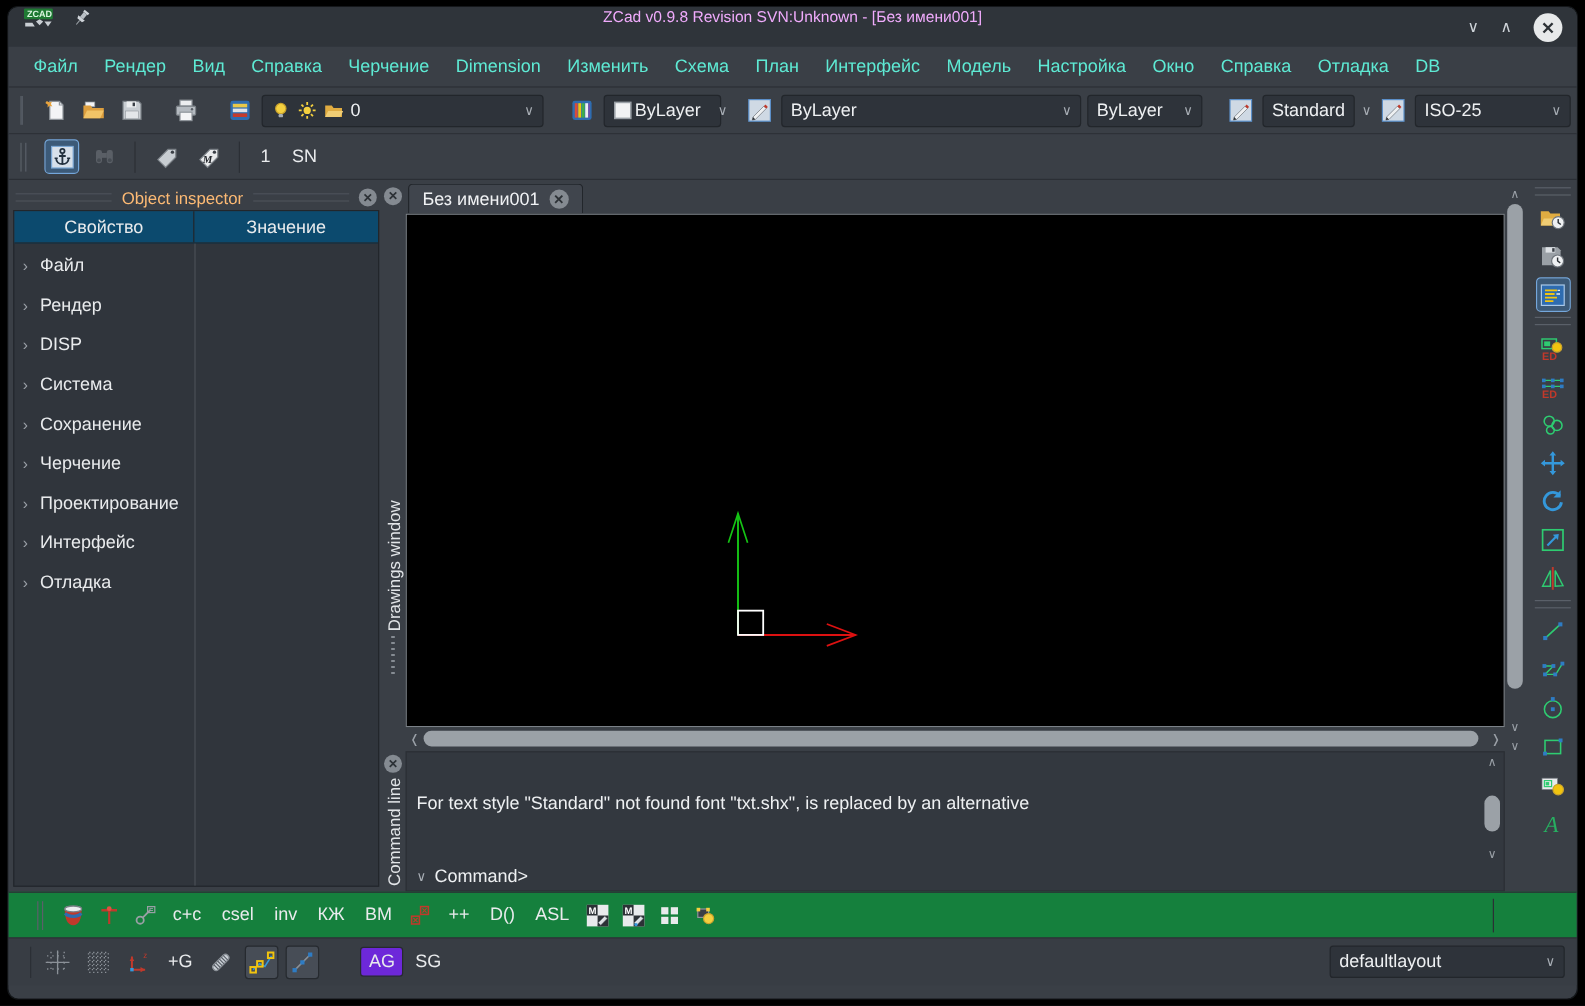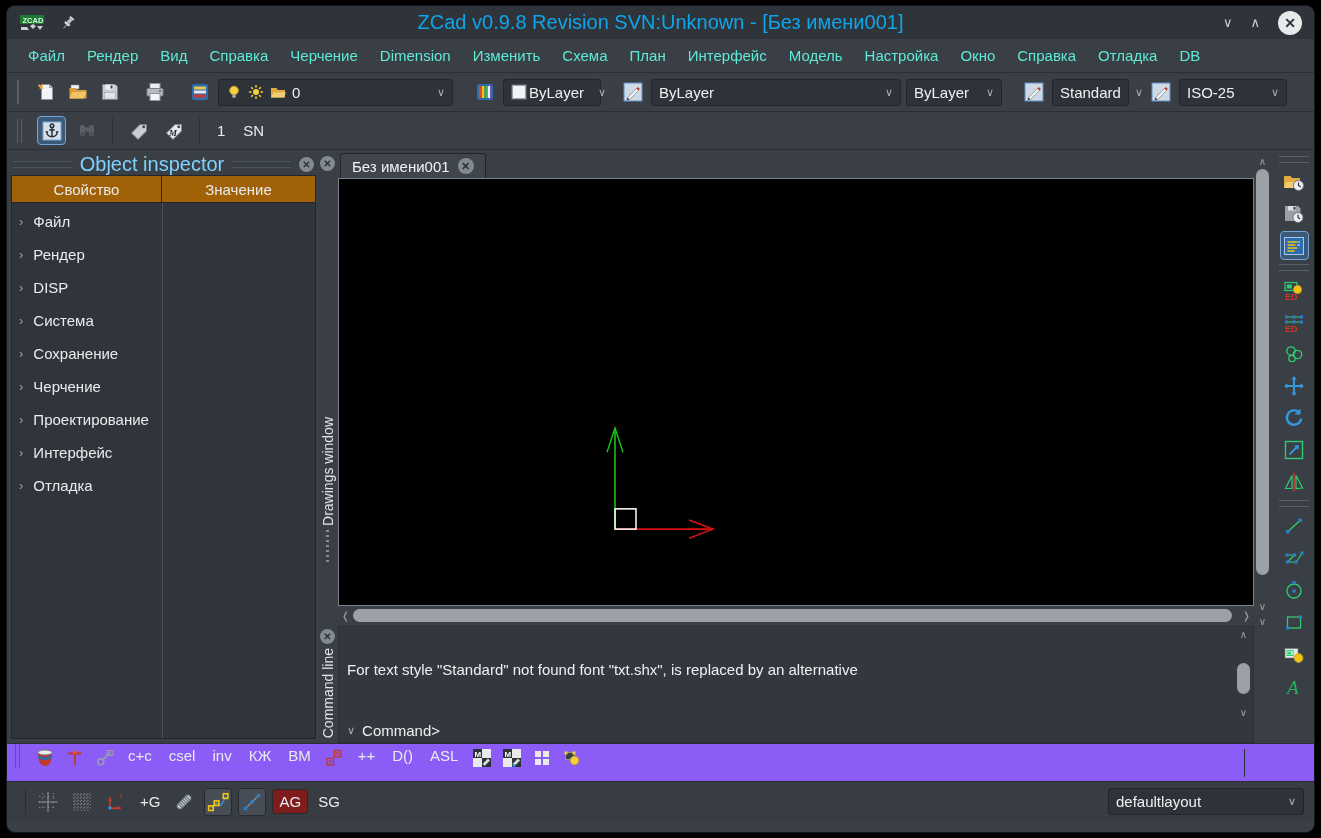--- a/index.html
+++ b/index.html
@@ -1,21 +1,21 @@
 <!DOCTYPE html>
 <html><head>
 <meta charset="utf-8">
 <style>
   * { margin:0; padding:0; box-sizing:border-box; }
   html,body { width:1321px; height:838px; background:#000; font-family:"Liberation Sans",sans-serif; overflow:hidden; }
   .window { position:absolute; left:6px; top:5px; width:1309px; height:828px; background:#3a3f46; border-radius:9px; border:1px solid #14171a; overflow:hidden; }
 
   
-  .titlebar { height:33px; display:flex; align-items:center; padding:0 12px; background:#2f343a; gap:14px; }
-  .titlebar .title { position:absolute; left:0; right:0; text-align:center; color:#0ea5e9; font-size:20px; pointer-events:none; }
+  .titlebar { height:33px; display:flex; padding:0 12px; background:#2f343a; gap:14px; }
+  .titlebar .title { position:absolute; left:0; right:0; text-align:center; color:#f0abfc; font-size:13px; pointer-events:none; }
   .win-controls { margin-left:auto; display:flex; align-items:center; gap:18px; z-index:2; }
   .wc-chev { color:#cfd4d9; font-size:13px; }
   .wc-close { width:24px; height:24px; border-radius:50%; background:#e7e9ea; color:#2c3136; display:flex; align-items:center; justify-content:center; font-size:14px; font-weight:bold; }
 
   
   .menubar { height:33px; display:flex; align-items:center; padding:0 10px; background:#3a3f46; }
   .menu-item { padding:4px 11px; color:#5eead4; font-size:15px; border-radius:3px; }
 
   
   .toolbar { display:flex; align-items:center; background:#3a3f46; }
@@ -33,24 +33,24 @@
   .combo .cicon { width:16px; height:16px; flex:none; }
   .combo .cicon svg { width:16px; height:16px; }
   .tlabel { color:#e9ebed; font-size:15px; padding:0 5px; }
 
   
   .main { position:relative; height:593px; background:#3a3f46; }
 
   .inspector { position:absolute; left:4px; top:4px; width:305px; height:585px; display:flex; flex-direction:column; }
   .insp-title { height:21px; display:flex; align-items:center; gap:8px; padding:0 2px; }
   .hlines { flex:1; height:7px; border-top:1px solid #4c525a; border-bottom:1px solid #4c525a; }
-  .insp-title span.t { color:#7dd3fc; font-size:20px; }
+  .insp-title span.t { color:#fdba74; font-size:14px; }
   .circle-x { width:15px; height:15px; border-radius:50%; background:#848a91; color:#2c3136; display:flex; align-items:center; justify-content:center; font-size:10px; font-weight:bold; flex:none; }
   .insp-table { flex:1; border:1px solid #22262b; background:#30353c; display:flex; flex-direction:column; }
-  .insp-head { display:flex; height:27px; background:#a16207; border-bottom:1px solid #22262b; color:#e9ebed; font-size:15px; }
+  .insp-head { display:flex; height:27px; background:#0c4a6e; border-bottom:1px solid #22262b; color:#e9ebed; font-size:15px; }
   .insp-head .c1 { width:150px; border-right:1px solid #22262b; display:flex; align-items:center; justify-content:center; }
   .insp-head .c2 { flex:1; display:flex; align-items:center; justify-content:center; }
   .insp-body { flex:1; position:relative; padding-top:2px; }
   .insp-body .coldiv { position:absolute; left:150px; top:0; bottom:0; width:1px; background:#494f57; }
   .insp-row { height:33px; display:flex; align-items:center; padding-left:7px; color:#e9ebed; font-size:15px; gap:10px; }
   .insp-row .chev { color:#9aa0a7; font-size:13px; }
 
   .vstrip { position:absolute; width:15px; display:flex; flex-direction:column; align-items:center; gap:4px; }
   .vstrip .vlabel { writing-mode:vertical-rl; transform:rotate(180deg); color:#e2e5e8; font-size:14px; white-space:nowrap; }
   .vstrip .dots { width:3px; height:34px; background-image:repeating-linear-gradient(#868c93 0 2px, transparent 2px 5px); }
@@ -83,34 +83,34 @@
   .cmd-thumb { position:absolute; top:34%; height:46%; left:0; width:13px; background:#9ba1a7; border-radius:7px; }
   .cmd-prompt { height:24px; display:flex; align-items:center; gap:7px; color:#eef0f2; font-size:15px; }
   .cmd-prompt .pchev { color:#aab0b7; font-size:11px; }
 
   .right-toolbar { position:absolute; left:1266px; top:2px; width:42px; height:591px; display:flex; flex-direction:column; align-items:center; gap:5px; padding-top:4px; }
   .rbtn { width:27px; height:27px; display:flex; align-items:center; justify-content:center; border-radius:3px; flex:none; }
   .rbtn svg { width:22px; height:22px; }
   .rbtn.selected { background:#3c5a78; outline:1px solid #74a7dc; }
 
   
-  .bottombar { height:38px; display:flex; gap:3px; padding:0 2px; background:#8b5cf6; border-top:1px solid #2b2f35; position:relative; }
+  .bottombar { height:38px; display:flex; align-items:center; gap:3px; padding:0 18px; background:#15803d; border-top:1px solid #2b2f35; position:relative; }
   .txtbtn { color:#e9ebed; font-size:15px; padding:3px 7px; border-radius:3px; }
   .bbar-sep { position:absolute; left:1237px; top:5px; width:1px; height:28px; background:#2b2f35; }
 
   
   .statusbar { height:40px; display:flex; align-items:center; background:#383d44; border-top:1px solid #2b2f35; padding:0 10px; }
   .coords { width:395px; text-align:center; color:#e9ebed; font-size:15px; }
   .sbar-sep { width:1px; height:26px; background:#2b2f35; margin:0 8px; }
   .sicons { display:flex; align-items:center; gap:6px; }
   .sbtn { width:28px; height:28px; display:flex; align-items:center; justify-content:center; border-radius:3px; }
   .sbtn svg { width:22px; height:22px; }
   .sbtn.pressed { background:#474d56; border:1px solid #262a2f; }
   .slabel { color:#e9ebed; font-size:15px; padding:0 4px; }
-  .slabel.pressed { background:#7f1d1d; border:1px solid #262a2f; border-radius:3px; padding:3px 6px; }
+  .slabel.pressed { background:#6d28d9; border:1px solid #262a2f; border-radius:3px; padding:3px 6px;margin-left:28px; }
   .layout-combo { margin-left:auto; width:196px; }
 
   .logo-box { width:26px; height:18px; flex:none; }
   .logo-box svg { width:26px; height:18px; }
   .pin-box { width:18px; height:18px; flex:none; }
   .pin-box svg { width:18px; height:18px; }
 </style>
 </head>
 <body>
 
@@ -266,21 +266,21 @@
     </div>
     <span class="sep"></span>
     <span class="tbtn">
         <svg viewBox="0 0 20 20">
           <rect x="1" y="1" width="18" height="18" fill="#cfd9e4" stroke="#5b8fc9"></rect>
           <path d="M4.5 15.5L13.5 6.5l2 2-9 9-2.6.6z" fill="#eef0f2" stroke="#6f757c" stroke-width=".6"></path>
           <path d="M13.5 6.5l2 2 1.4-1.4-2-2z" fill="#c0392b"></path>
           <path d="M4.5 15.5l-.6 2.6 2.6-.6z" fill="#2c3136"></path>
         </svg>
       </span>
-    <div class="combo" style="width:108px">
+    <div class="combo" style="width:130px">
       <span>ISO-25</span>
       <span class="chev">∨</span>
     </div>
     <span class="tbtn disabled"></span>
 
     <span class="sep"></span>
 
     <span class="sep"></span>
 
   </div>

